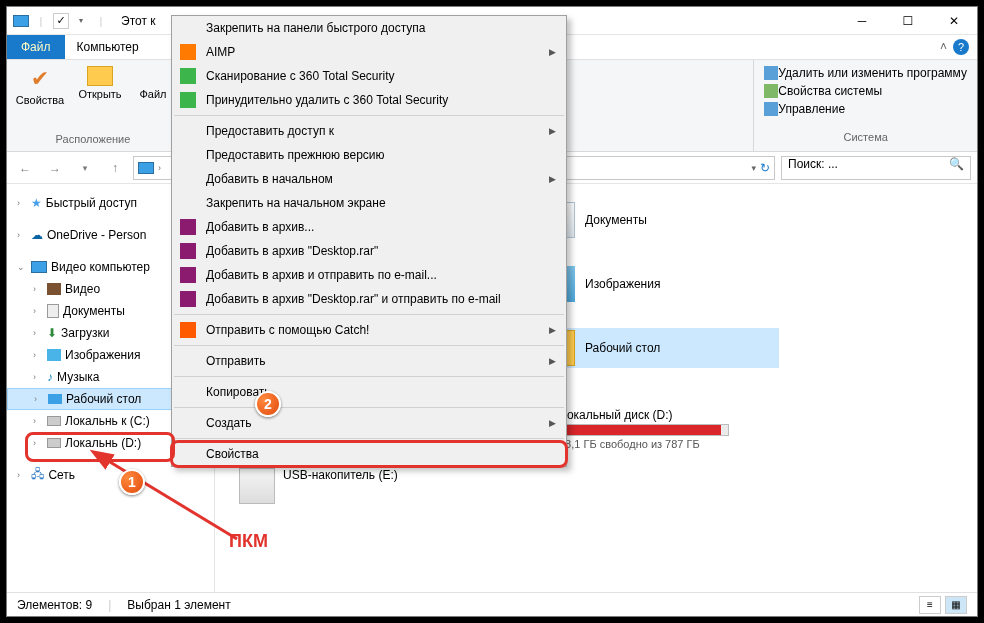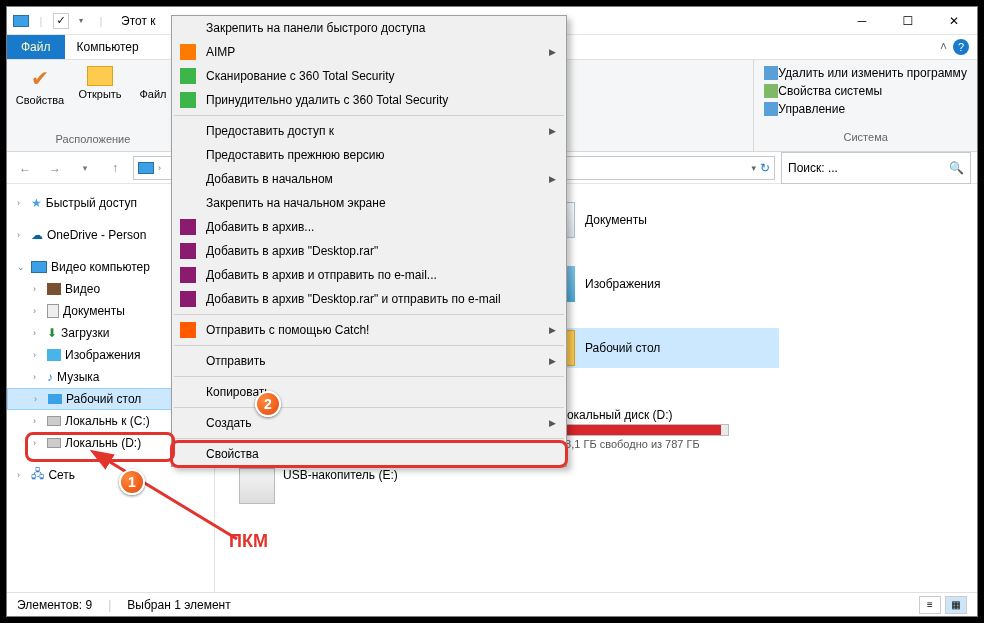--- a/index.html
+++ b/index.html
@@ -19,21 +19,21 @@
 .rgroup{border-right:1px solid #d8d8d8;padding:4px 6px;display:flex;flex-direction:column}
 .rbtns{display:flex;gap:6px}
 .rbtn{display:flex;flex-direction:column;align-items:center;justify-content:flex-start;width:54px;padding-top:2px;gap:2px}
 .rbtn-lbl{font-size:11px;text-align:center;line-height:12px}
 .rgtitle{font-size:11px;color:#666;text-align:center;margin-top:auto;padding-bottom:2px}
 .syslinks{margin-left:auto;padding:6px 10px;display:flex;flex-direction:column;gap:4px;border-left:1px solid #d8d8d8;min-width:220px}
 .slink{display:flex;align-items:center;font-size:12px}
 .addrbar{height:32px;display:flex;align-items:center;gap:6px;padding:0 6px;border-bottom:1px solid #e5e5e5}
 .navbtn{width:24px;height:24px;display:flex;align-items:center;justify-content:center;color:#7a7a7a}
 .addr{flex:1;height:24px;border:1px solid #c8c8c8;display:flex;align-items:center;padding:0 4px;gap:4px}
-.search{width:190px;height:32px;border:1px solid #c8c8c8;display:flex;align-items:center;padding:0 6px;color:#888}
+.search{width:190px;height:24px;border:1px solid #c8c8c8;display:flex;padding:0 6px;color:#888}
 .body{display:flex;height:calc(100% - 28px - 25px - 92px - 32px - 24px)}
 .tree{width:208px;border-right:1px solid #e5e5e5;padding:8px 0;overflow:hidden}
 .titem{display:flex;align-items:center;height:22px;padding-left:10px;gap:4px;white-space:nowrap}
 .titem .chev{width:10px;font-size:9px;color:#7a7a7a}
 .titem.sel{background:#cce8ff;border:1px solid #99d1ff}
 .content{flex:1;padding:16px 8px 8px 24px;position:relative}
 .folders{display:flex;flex-wrap:wrap;gap:24px 60px}
 .folder{display:flex;align-items:center;gap:10px;width:240px;height:40px}
 .folder.sel{background:#cce8ff}
 .fico{width:36px;height:36px}

